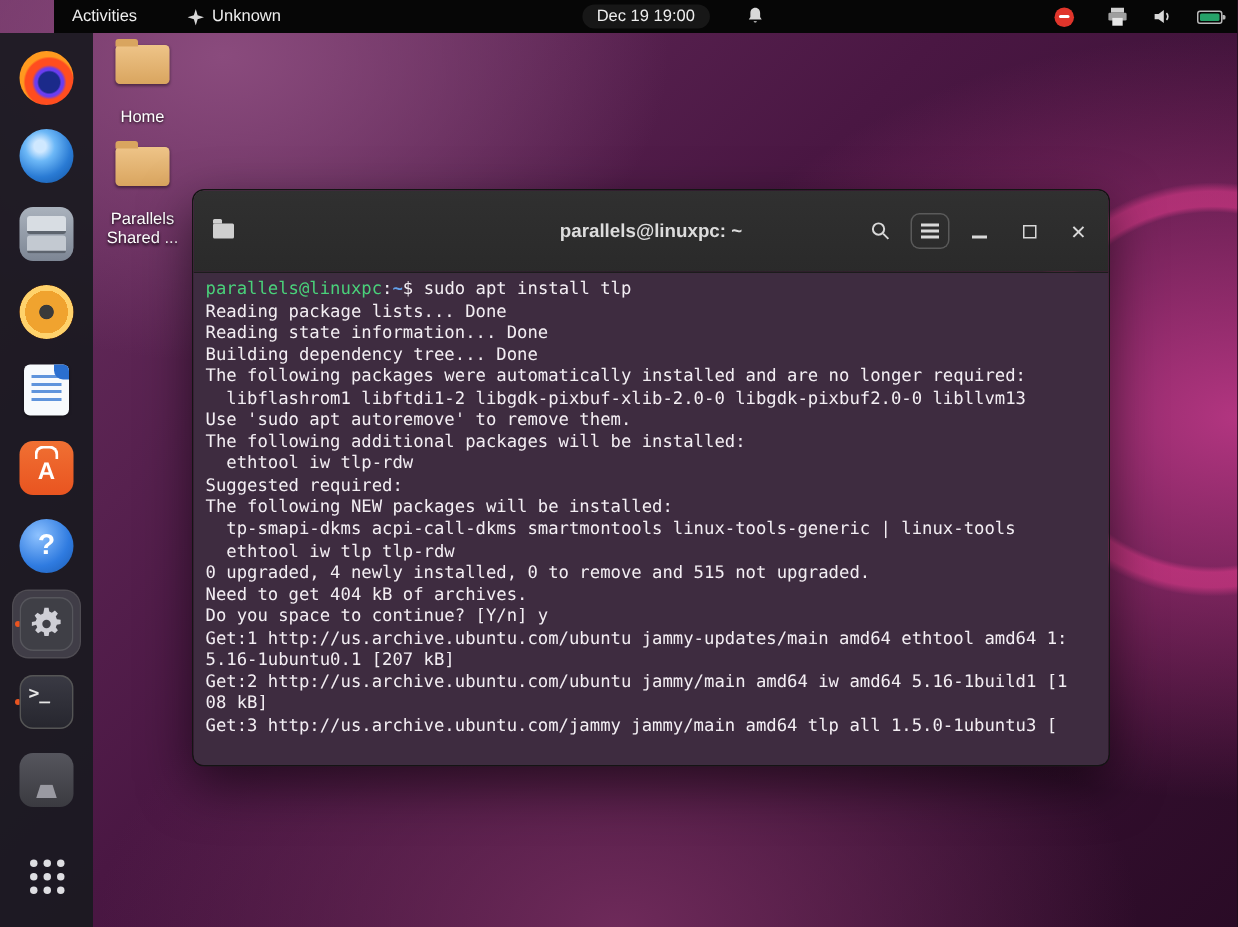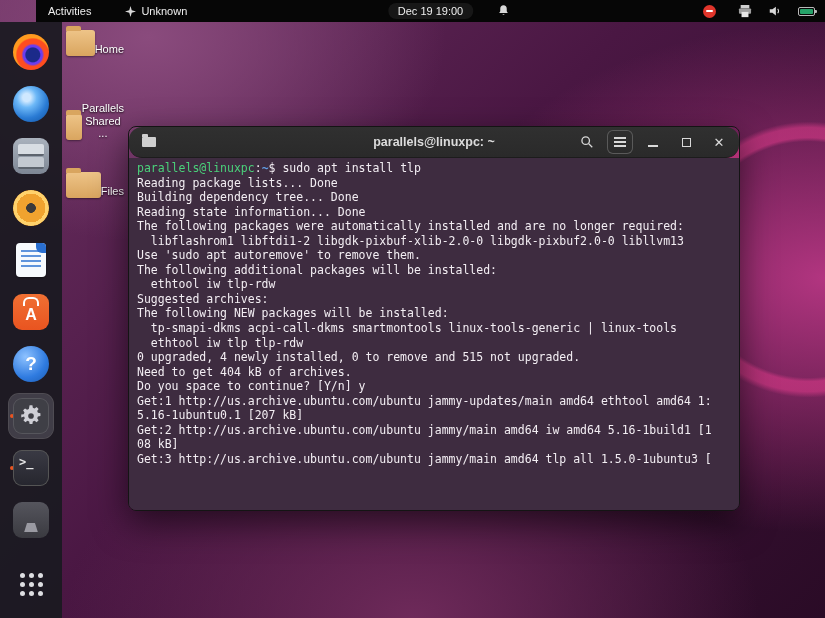--- a/index.html
+++ b/index.html
@@ -57,31 +57,31 @@
   .ic-terminal{background:linear-gradient(180deg,#3a3a44 0%,#26262e 100%);box-shadow:inset 0 0 0 1px #555;}
   .term-glyph{font-family:"DejaVu Sans Mono",monospace;color:#e6e6e6;font-size:12px;font-weight:bold;
     position:absolute;top:5px;left:6px;}
   .ic-utility{background:linear-gradient(180deg,#55555d 0%,#3a3a40 100%);}
   .ic-utility:after{content:"";position:absolute;bottom:6px;left:50%;transform:translateX(-50%);
     width:18px;height:9px;background:#9a9aa2;clip-path:polygon(28% 0,72% 0,88% 100%,12% 100%);}
   .show-apps{margin-top:auto;margin-bottom:12px;}
   .grid-dots{display:grid;grid-template-columns:repeat(3,5px);gap:4px;}
   .dot{width:5px;height:5px;border-radius:50%;background:#dedee2;}
   
-  .desk-icon{position:absolute;left:66px;width:58px;display:flex;flex-direction:row;align-items:flex-end;cursor:pointer;z-index:5;}
+  .desk-icon{position:absolute;left:66px;width:58px;display:flex;flex-direction:column;align-items:center;cursor:pointer;z-index:5;gap:12px;}
   .folder{width:36px;height:26px;background:linear-gradient(180deg,#eec488 0%,#d9a55f 100%);
     border-radius:3px;position:relative;box-shadow:0 1px 2px rgba(0,0,0,.4);}
   .folder:before{content:"";position:absolute;top:-4px;left:0;width:15px;height:5px;background:#d9a55f;border-radius:2px 2px 0 0;}
   .desk-label{margin-top:4px;font-size:11px;color:#fff;text-align:center;line-height:1.15;
     text-shadow:0 1px 2px rgba(0,0,0,.9);word-wrap:break-word;max-width:58px;}
   
   .window{position:absolute;left:128px;top:126px;width:612px;height:385px;border-radius:8px;
     overflow:hidden;box-shadow:0 12px 34px rgba(0,0,0,.55);border:1px solid #141414;box-sizing:border-box;z-index:20;}
   .headerbar{height:30px;background:linear-gradient(180deg,#303030,#2a2a2a);border-bottom:1px solid #1c1c1c;
-    display:flex;align-items:center;padding:0 8px;position:relative;border-radius:13px;}
+    display:flex;align-items:center;padding:12px 8px;position:relative;}
   .hb-title{position:absolute;left:50%;transform:translateX(-50%);color:#dcdcdc;font-size:12.5px;font-weight:bold;white-space:nowrap;}
   .hb-right{margin-left:auto;display:flex;align-items:center;gap:9px;}
   .hb-btn{background:none;border:none;width:24px;height:22px;display:flex;align-items:center;justify-content:center;
     cursor:pointer;padding:0;color:#d9d9d9;border-radius:5px;}
   .hb-btn.boxed{box-shadow:0 0 0 1px #5a5a5a;}
   .mini-folder{width:14px;height:10px;background:#cfcfcf;border-radius:1px;position:relative;display:block;}
   .mini-folder:before{content:"";position:absolute;top:-3px;left:0;width:6px;height:3px;background:#cfcfcf;border-radius:1px 1px 0 0;}
   .bars{display:flex;flex-direction:column;gap:2.5px;}
   .bars i{display:block;width:12px;height:1.6px;background:#d9d9d9;}
   .min-bar{display:block;width:10px;height:1.6px;background:#d9d9d9;margin-top:8px;}
@@ -200,24 +200,20 @@
   </div>
 
   <div class="desk-icon" style="top:30px">
     <span class="folder"></span>
     <span class="desk-label">Home</span>
   </div>
   <div class="desk-icon" style="top:98px">
     <span class="folder"></span>
     <span class="desk-label">Parallels Shared ...</span>
   </div>
-  <div class="desk-icon" style="top:172px">
-    <span class="folder"></span>
-    <span class="desk-label">Files</span>
-  </div>
 
   <div class="window">
     <div class="headerbar">
       <button class="hb-btn">
         <span class="mini-folder"></span>
       </button>
       <div class="hb-title">parallels@linuxpc: ~</div>
       <div class="hb-right">
         <button class="hb-btn">
           <svg width="14" height="14" viewBox="0 0 16 16">
@@ -239,34 +235,34 @@
           <span class="max-box"></span>
         </button>
         <button class="hb-btn">
           <span class="close-x">✕</span>
         </button>
       </div>
     </div>
     <div class="term-body">
       <div class="term-line"><span class="c-green">parallels@linuxpc</span><span>:</span><span class="c-blue">~</span><span>$ </span><span>sudo apt install tlp</span></div>
       <div class="term-line">Reading package lists... Done</div>
+      <div class="term-line">Reading state information... Done</div>
       <div class="term-line">Building dependency tree... Done</div>
-      <div class="term-line">Reading state information... Done</div>
       <div class="term-line">The following packages were automatically installed and are no longer required:</div>
       <div class="term-line">  libflashrom1 libftdi1-2 libgdk-pixbuf-xlib-2.0-0 libgdk-pixbuf2.0-0 libllvm13</div>
       <div class="term-line">Use 'sudo apt autoremove' to remove them.</div>
       <div class="term-line">The following additional packages will be installed:</div>
       <div class="term-line">  ethtool iw tlp-rdw</div>
-      <div class="term-line">Suggested archives:</div>
+      <div class="term-line">Suggested required:</div>
       <div class="term-line">The following NEW packages will be installed:</div>
       <div class="term-line">  tp-smapi-dkms acpi-call-dkms smartmontools linux-tools-generic | linux-tools</div>
       <div class="term-line">  ethtool iw tlp tlp-rdw</div>
       <div class="term-line">0 upgraded, 4 newly installed, 0 to remove and 515 not upgraded.</div>
       <div class="term-line">Need to get 404 kB of archives.</div>
       <div class="term-line">Do you space to continue? [Y/n] y</div>
       <div class="term-line">Get:1 http://us.archive.ubuntu.com/ubuntu jammy-updates/main amd64 ethtool amd64 1:</div>
       <div class="term-line">5.16-1ubuntu0.1 [207 kB]</div>
       <div class="term-line">Get:2 http://us.archive.ubuntu.com/ubuntu jammy/main amd64 iw amd64 5.16-1build1 [1</div>
       <div class="term-line">08 kB]</div>
-      <div class="term-line">Get:3 http://us.archive.ubuntu.com/ubuntu jammy/main amd64 tlp all 1.5.0-1ubuntu3 [</div>
+      <div class="term-line">Get:3 http://us.archive.ubuntu.com/jammy jammy/main amd64 tlp all 1.5.0-1ubuntu3 [</div>
     </div>
   </div>
 </div>
 
 </body></html>

